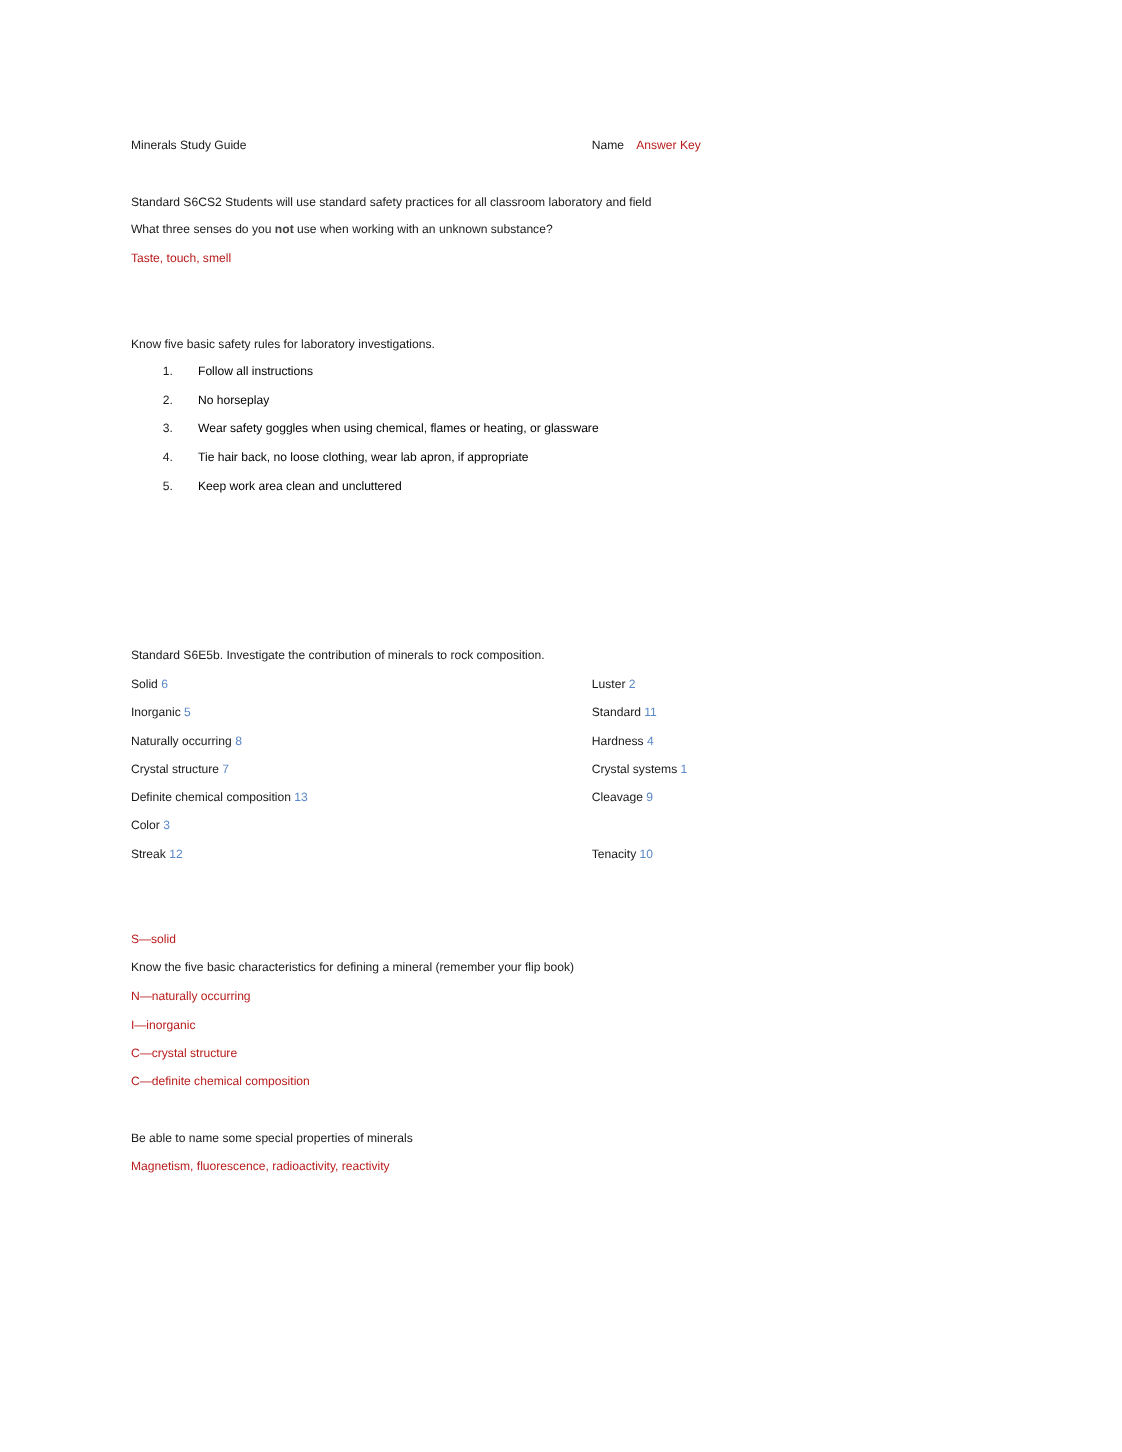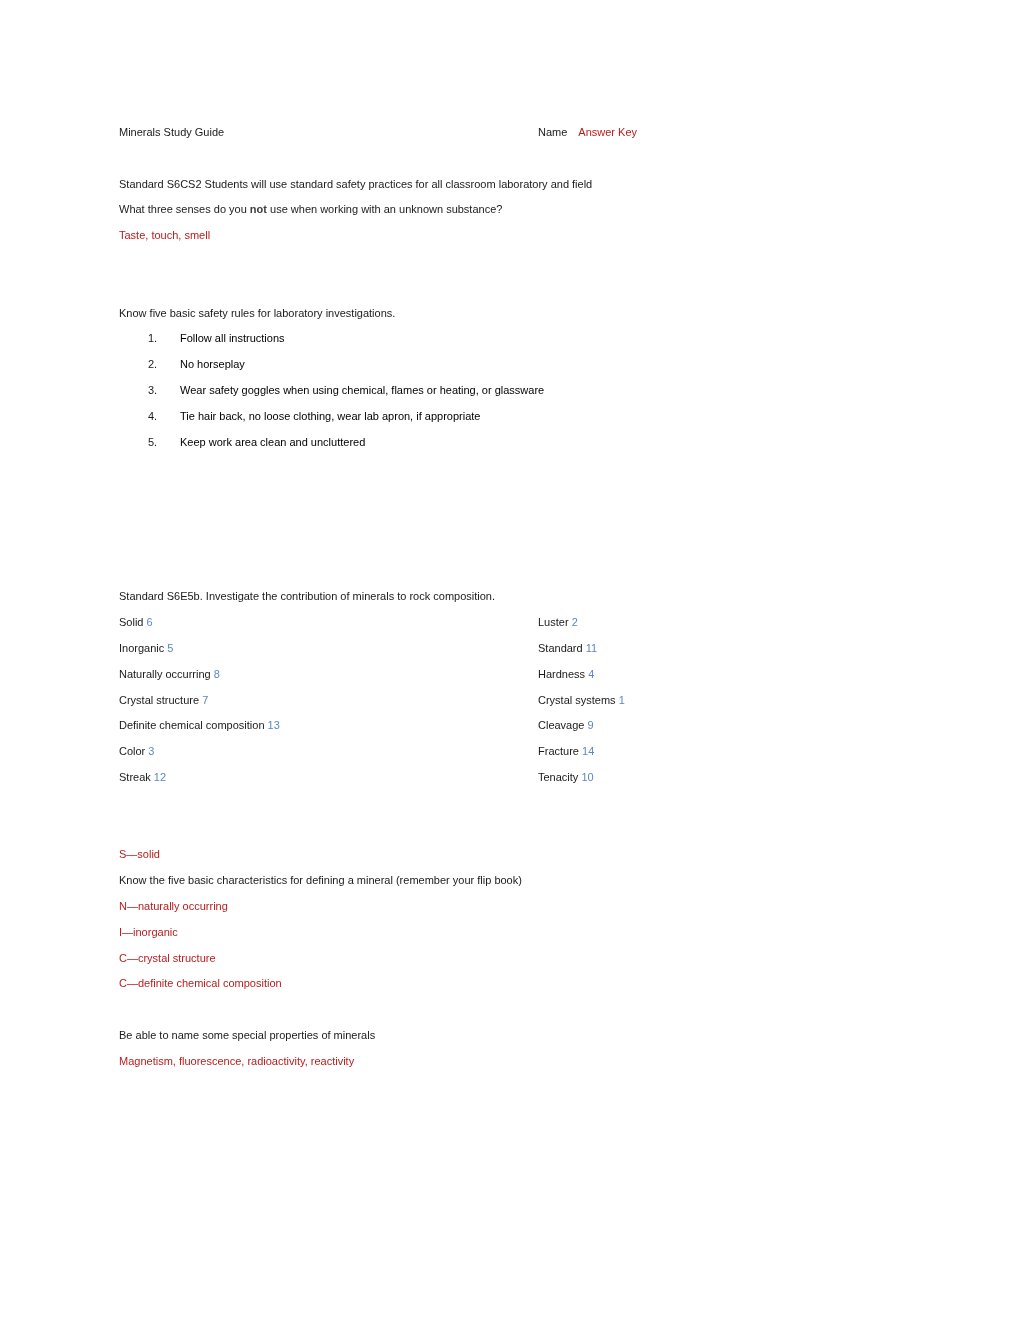--- a/index.html
+++ b/index.html
@@ -162,21 +162,20 @@
       <div class="vocab-row">
         <div class="vocab-col"><span class="vocab-term">Crystal structure</span> <span class="vocab-num">7</span></div>
         <div class="vocab-col right"><span class="vocab-term">Crystal systems</span> <span class="vocab-num">1</span></div>
       </div>
       <div class="vocab-row">
         <div class="vocab-col"><span class="vocab-term">Definite chemical composition</span> <span class="vocab-num">13</span></div>
         <div class="vocab-col right"><span class="vocab-term">Cleavage</span> <span class="vocab-num">9</span></div>
       </div>
       <div class="vocab-row">
         <div class="vocab-col"><span class="vocab-term">Color</span> <span class="vocab-num">3</span></div>
-        <div class="vocab-col right"><span class="vocab-term">Fracture</span> <span class="vocab-num">14</span></div>
       </div>
       <div class="vocab-row">
         <div class="vocab-col"><span class="vocab-term">Streak</span> <span class="vocab-num">12</span></div>
         <div class="vocab-col right"><span class="vocab-term">Tenacity</span> <span class="vocab-num">10</span></div>
       </div>
     </div>
 
     <div class="spacer-2"></div>
 
     <div class="line blue">S—solid</div>

